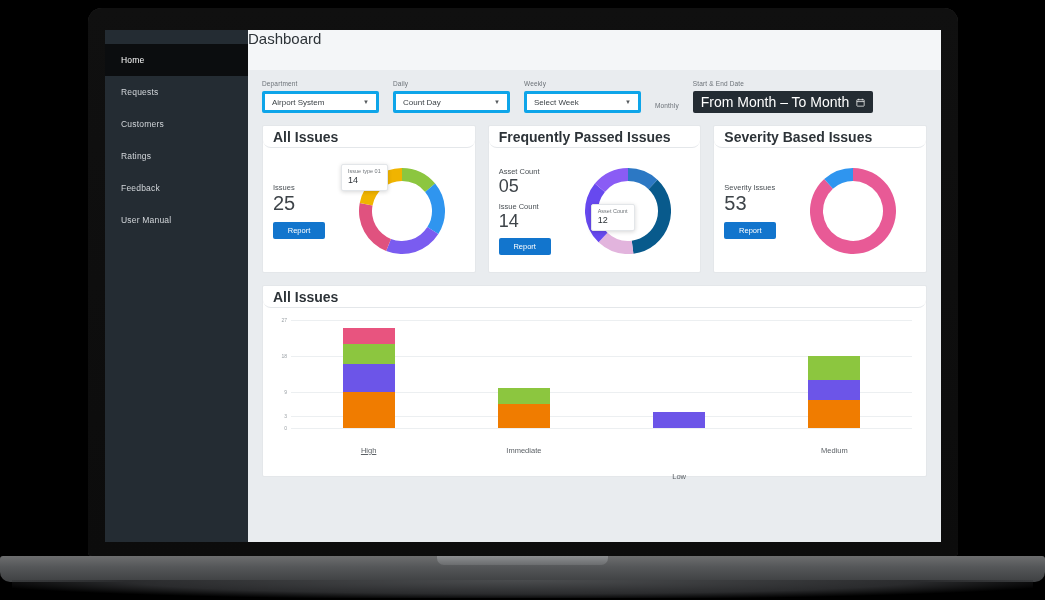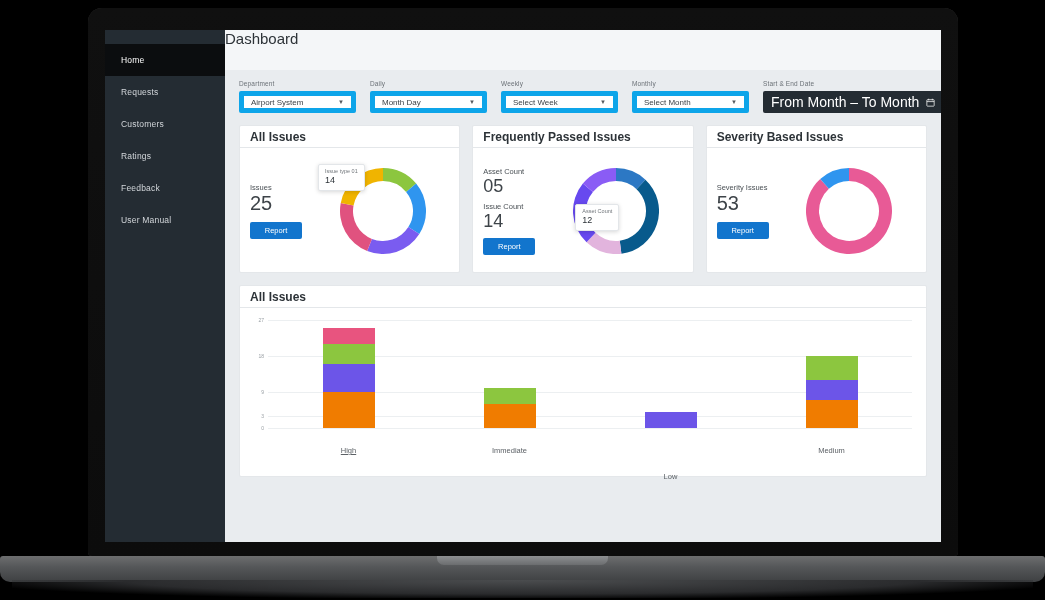--- a/index.html
+++ b/index.html
@@ -66,21 +66,21 @@
     position: absolute;
     left: 105px; top: 30px;
     width: 836px; height: 512px;
     background: #e9ecef;
     overflow: hidden;
     display: flex;
   }
 
   
   #sidebar {
-    width: 120px;
+    width: 143px;
     background: #242c33;
     flex-shrink: 0;
     padding-top: 14px;
   }
 
   .side-item {
     height: 32px;
     display: flex;
     align-items: center;
     padding-left: 16px;
@@ -136,21 +136,21 @@
   .filter-label {
     font-size: 6.5px;
     color: #6b7177;
     margin-bottom: 4px;
     letter-spacing: .15px;
   }
   .select-box {
     width: 117px;
     height: 22px;
     background: #ffffff;
-    border: 5px solid #0ea5e9;
+    border: 3px solid #0ea5e9;
     border-radius: 2px;
     display: flex;
     align-items: center;
     justify-content: space-between;
     padding: 0 7px;
     font-size: 8px;
     color: #3c4247;
     cursor: pointer;
   }
   .caret { font-size: 6px; color: #55595d; }
@@ -181,24 +181,25 @@
     border: 1px solid #e4e7ea;
     border-radius: 2px;
     flex: 1;
     min-width: 0;
   }
   .card-head {
     height: 22px;
     display: flex;
     align-items: center;
     padding-left: 10px;
-    font-size: 12px;
+    font-size: 14px;
     font-weight: bold;
     color: #2d3338;
     border-bottom: 1px solid #e4e7ea;
+    border-radius: 8px;
   }
   .card-body {
     height: 124px;
     display: flex;
     position: relative;
     padding: 10px 8px 8px 10px;
   }
   .card-left {
     display: flex;
     flex-direction: column;
@@ -344,37 +345,33 @@
             <div class="filter">
               <div class="filter-label">Department</div>
               <div class="select-box">
                 <span>Airport System</span>
                 <span class="caret">▼</span>
               </div>
             </div>
             <div class="filter">
               <div class="filter-label">Daily</div>
               <div class="select-box">
-                <span>Month Day</span>
+                <span>Count Day</span>
                 <span class="caret">▼</span>
               </div>
             </div>
             <div class="filter">
               <div class="filter-label">Weekly</div>
               <div class="select-box">
                 <span>Select Week</span>
                 <span class="caret">▼</span>
               </div>
             </div>
             <div class="filter">
               <div class="filter-label">Monthly</div>
-              <div class="select-box">
-                <span>Select Month</span>
-                <span class="caret">▼</span>
-              </div>
             </div>
             <div class="filter">
               <div class="filter-label">Start &amp; End Date</div>
               <div class="daterange-box">
                 <span>From Month  – To Month</span>
                 <span><svg class="cal-icon" viewBox="0 0 16 16" fill="none" stroke="#ffffff" stroke-width="1.3">
                     <rect x="1.5" y="3" width="13" height="11.5" rx="1"></rect>
                     <line x1="1.5" y1="6.4" x2="14.5" y2="6.4"></line>
                     <line x1="4.8" y1="1.3" x2="4.8" y2="4.2"></line>
                     <line x1="11.2" y1="1.3" x2="11.2" y2="4.2"></line>

